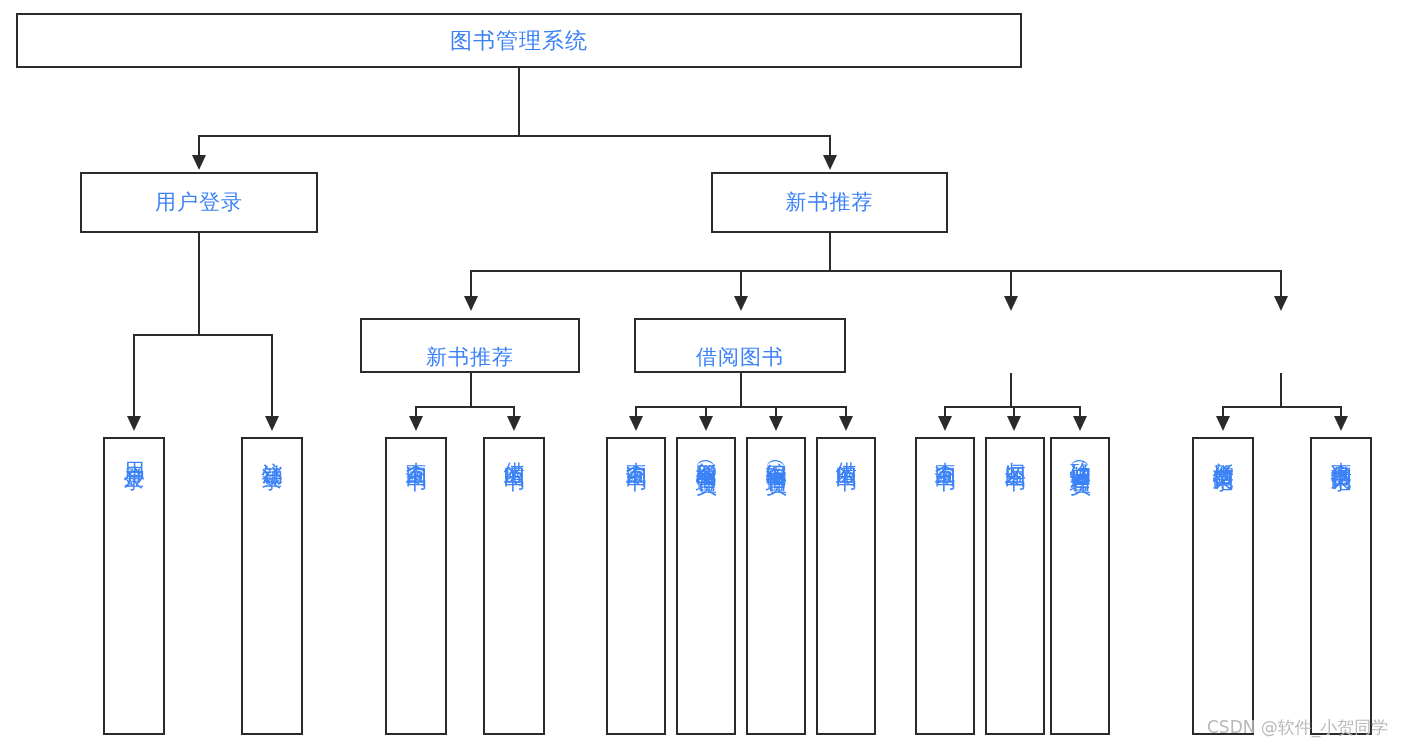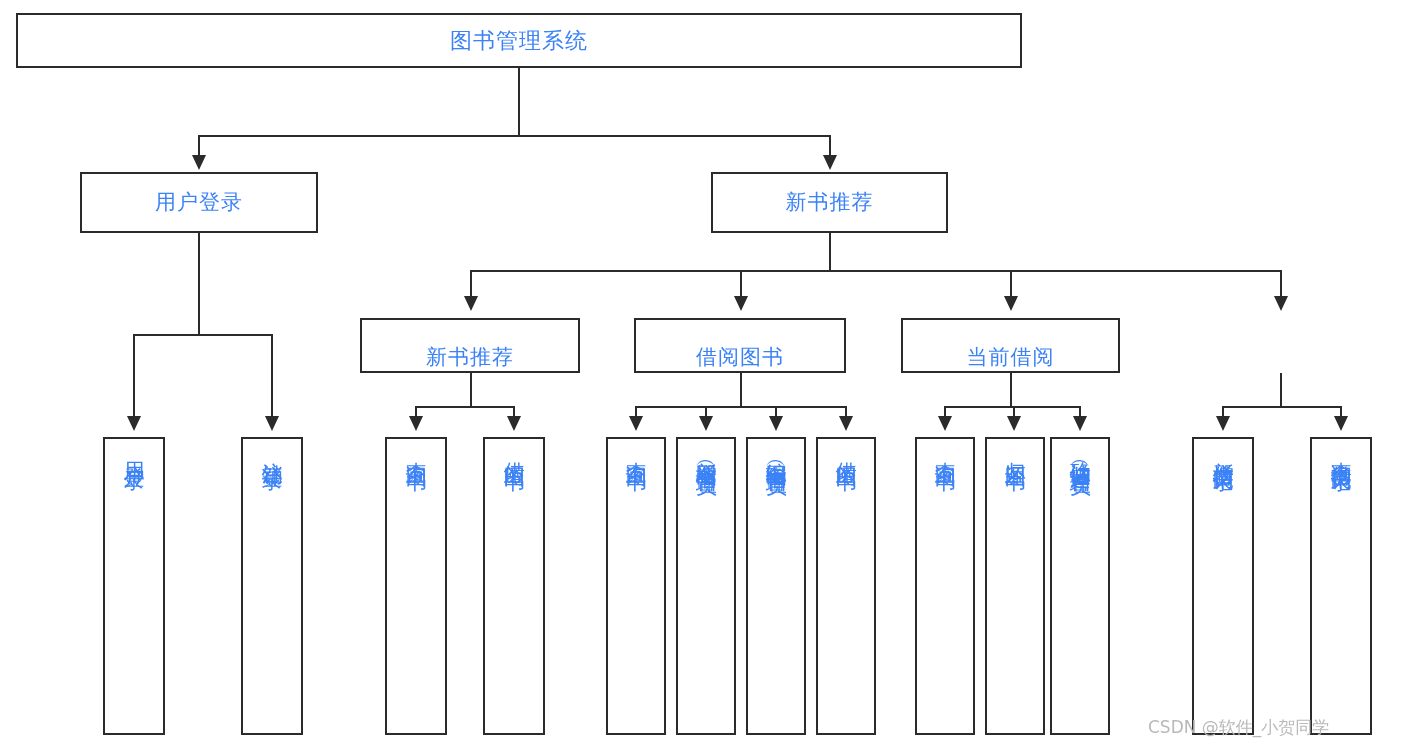--- a/index.html
+++ b/index.html
@@ -123,23 +123,20 @@
   <div class="vline" style="left:1010px; top:270px; height:28px;"></div>
   <div class="arrow" style="left:1004px; top:296px;"></div>
   <div class="vline" style="left:1280px; top:270px; height:28px;"></div>
   <div class="arrow" style="left:1274px; top:296px;"></div>
 
   <div class="node lvl2" style="left:360px; top:318px; width:220px; height:55px;">
     <span class="label">新书推荐</span>
   </div>
   <div class="node lvl2" style="left:634px; top:318px; width:212px; height:55px;">
     <span class="label">借阅图书</span>
-  </div>
-  <div class="node lvl2" style="left:901px; top:318px; width:219px; height:55px;">
-    <span class="label">当前借阅</span>
   </div>
 
   <div class="vline" style="left:470px; top:373px; width:2px; height:34px;"></div>
   <div class="hline" style="left:415px; top:406px; width:99px;"></div>
   <div class="vline" style="left:415px; top:406px; height:12px;"></div>
   <div class="arrow" style="left:409px; top:416px;"></div>
   <div class="vline" style="left:513px; top:406px; height:12px;"></div>
   <div class="arrow" style="left:507px; top:416px;"></div>
 
   <div class="vline" style="left:740px; top:373px; height:34px;"></div>
@@ -202,15 +199,15 @@
   <div class="node leaf tall" style="left:1050px; top:437px; width:60px; height:298px;">
     <span class="label">确认归还（管理员）</span>
   </div>
   <div class="node leaf tall" style="left:1192px; top:437px; width:62px; height:298px;">
     <span class="label">新增借阅记录</span>
   </div>
   <div class="node leaf tall" style="left:1310px; top:437px; width:62px; height:298px;">
     <span class="label">查询借阅记录</span>
   </div>
 
-  <div id="watermark" style="left:1148px; top:716px;">CSDN @软件_小贺同学</div>
+  <div id="watermark" style="left:1207px; top:716px;">CSDN @软件_小贺同学</div>
 
 </div>
 
 </body></html>

